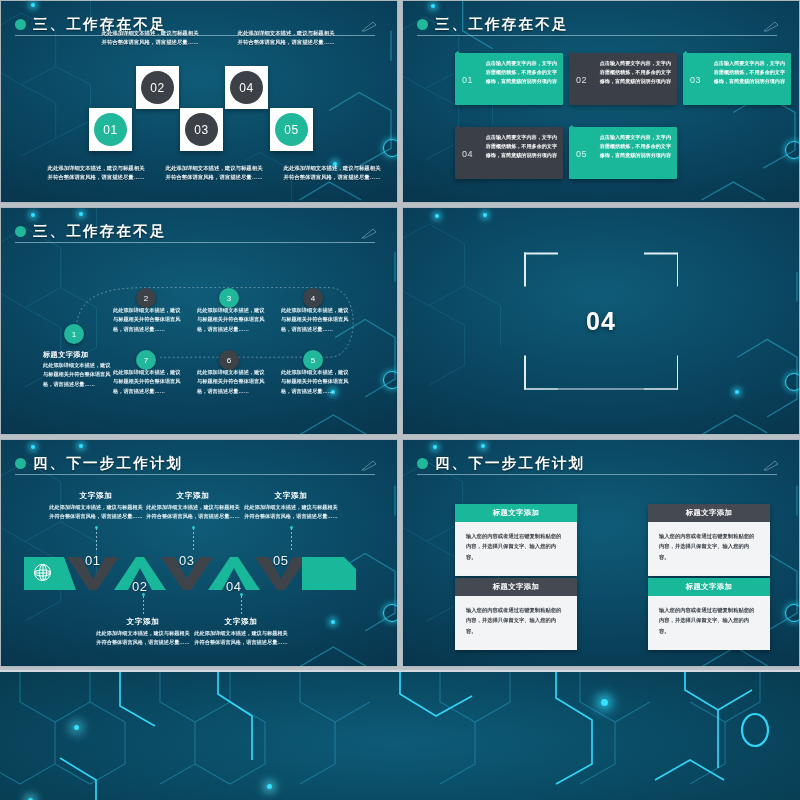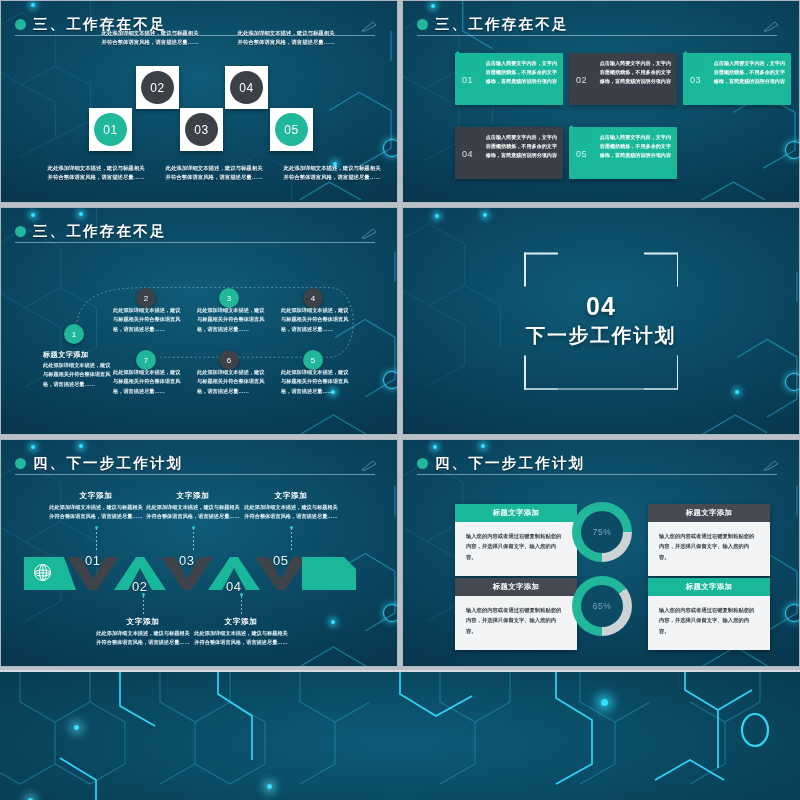--- a/index.html
+++ b/index.html
@@ -483,21 +483,20 @@
         <i style="right:0;top:0;width:34px;height:1.5px;"></i>
         <i style="left:0;bottom:0;width:1.5px;height:34px;"></i>
         <i style="left:0;bottom:0;width:34px;height:1.5px;"></i>
         <i style="right:0;bottom:0;width:1.5px;height:34px;"></i>
         <i style="right:0;bottom:0;width:34px;height:1.5px;"></i>
         <i style="left:0;bottom:0;width:154px;height:1.5px;"></i>
       </div>
 
       <div class="cover-04">
         <div class="n">04</div>
-        <div class="t">下一步工作计划</div>
       </div>
     </div>
 
     <div class="slide">
       <svg class="hexbg" viewBox="0 0 398 228" preserveAspectRatio="none">
         <g fill="none" stroke="#2ba7c8" stroke-width="1" opacity=".4">
           <path d="M-10 42 L24 22 L60 42 L60 82 L24 102 L-10 82 Z"></path>
           <path d="M24 102 L60 122 L60 162 L24 182"></path>
           <path d="M60 82 L96 102 L96 142"></path>
         </g>
@@ -632,26 +631,20 @@
       </div>
       <div class="dcard" style="left:52px;top:138px;">
         <div class="hd dark">标题文字添加</div>
         <div class="bd">输入您的内容或者通过右键复制粘贴您的内容，并选择只保留文字、输入您的内容。</div>
       </div>
       <div class="dcard" style="left:245px;top:138px;">
         <div class="hd teal">标题文字添加</div>
         <div class="bd">输入您的内容或者通过右键复制粘贴您的内容，并选择只保留文字、输入您的内容。</div>
       </div>
 
-      <div class="donut" style="left:169px;top:62px;background:conic-gradient(from 180deg, #21b79a 0% 75%, #cdd2d5 75% 100%);">
-        <div class="hole">75%</div>
-      </div>
-      <div class="donut" style="left:169px;top:136px;background:conic-gradient(from 180deg, #21b79a 0% 65%, #cdd2d5 65% 100%);">
-        <div class="hole">65%</div>
-      </div>
     </div>
 
   </div>
 
   <div class="banner">
     <svg style="position:absolute;inset:0;" viewBox="0 0 800 130" preserveAspectRatio="none">
       <g fill="none" stroke="#2aa6cc" stroke-width="1.1" opacity=".45">
         <path d="M20 -10 L20 30 L55 50 L90 30 L90 -10"></path>
         <path d="M55 50 L55 92 L20 112 L-15 92"></path>
         <path d="M90 30 L125 50 L125 92 L90 112 L55 92"></path>

